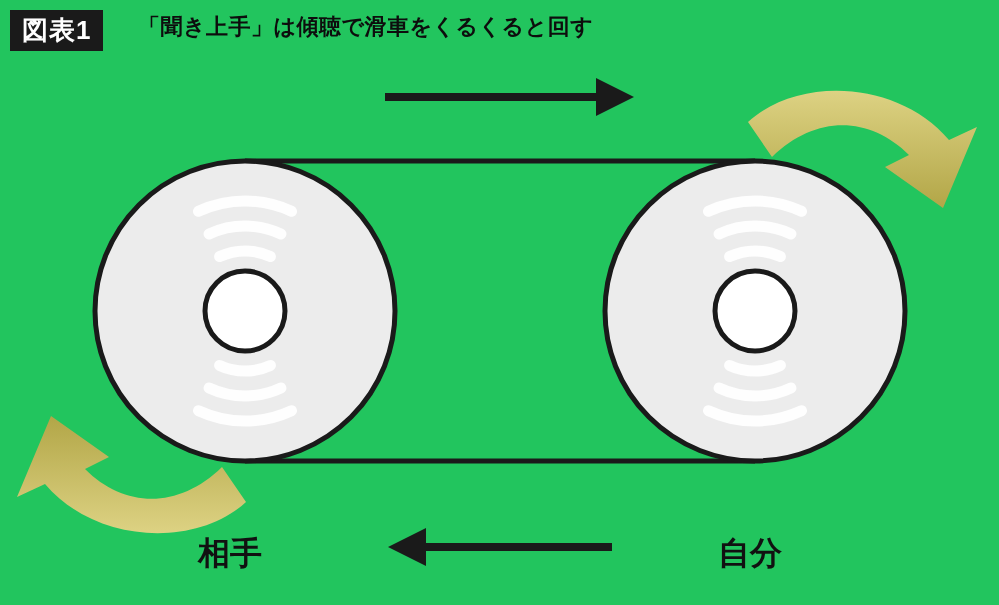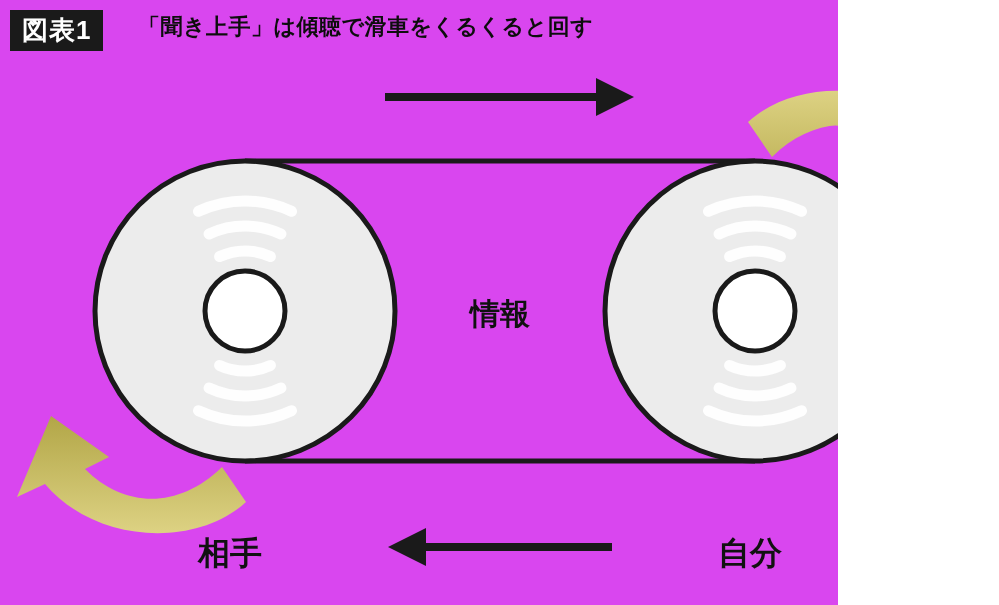--- a/index.html
+++ b/index.html
@@ -3,23 +3,23 @@
 <meta charset="utf-8">
 <style>
   html, body {
     margin: 0;
     padding: 0;
     background: #ffffff;
     font-family: "Liberation Sans", "DejaVu Sans", sans-serif;
   }
   .canvas {
     position: relative;
-    width: 838px;
+    width: 999px;
     height: 605px;
-    background: #d946ef;
+    background: #22c55e;
     overflow: hidden;
   }
   .badge {
     position: absolute;
     left: 10px;
     top: 10px;
     background: #1a1a1a;
     color: #ffffff;
     font-size: 26px;
     font-weight: 700;
@@ -118,17 +118,16 @@
 
     <g>
       <line x1="612" y1="547" x2="424" y2="547" stroke-width="8" stroke="#1a1a1a"></line>
       <polygon points="426,528 388,547 426,566" fill="#1a1a1a"></polygon>
     </g>
 
     <use href="#ribbonArrow"></use>
     <use href="#ribbonArrow" transform="rotate(180 497 312)"></use>
   </svg>
 
-  <div class="label label-center">情報</div>
   <div class="label label-left">相手</div>
   <div class="label label-right">自分</div>
 
 </div>
 
 </body></html>

